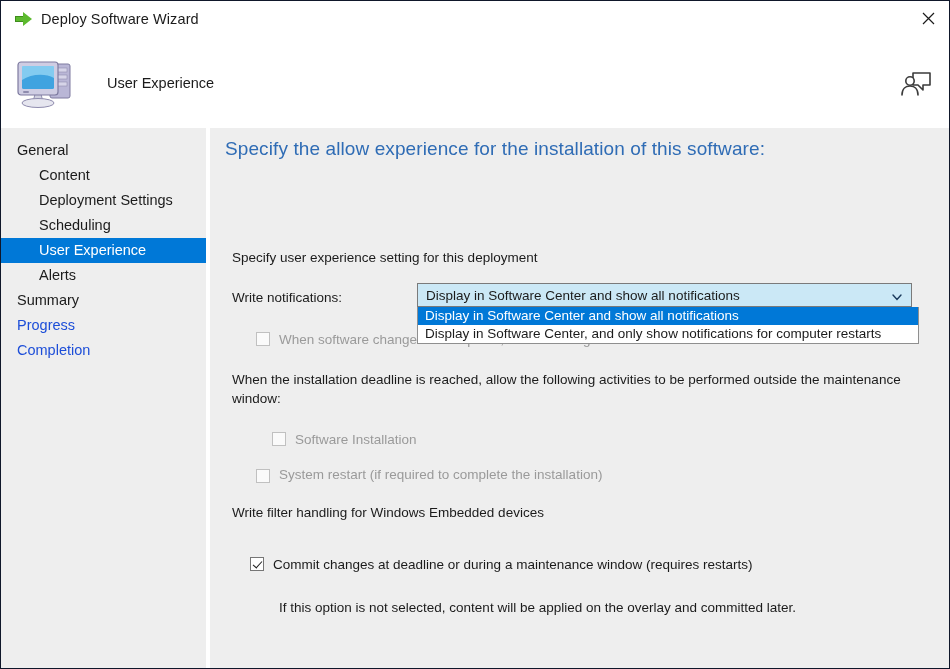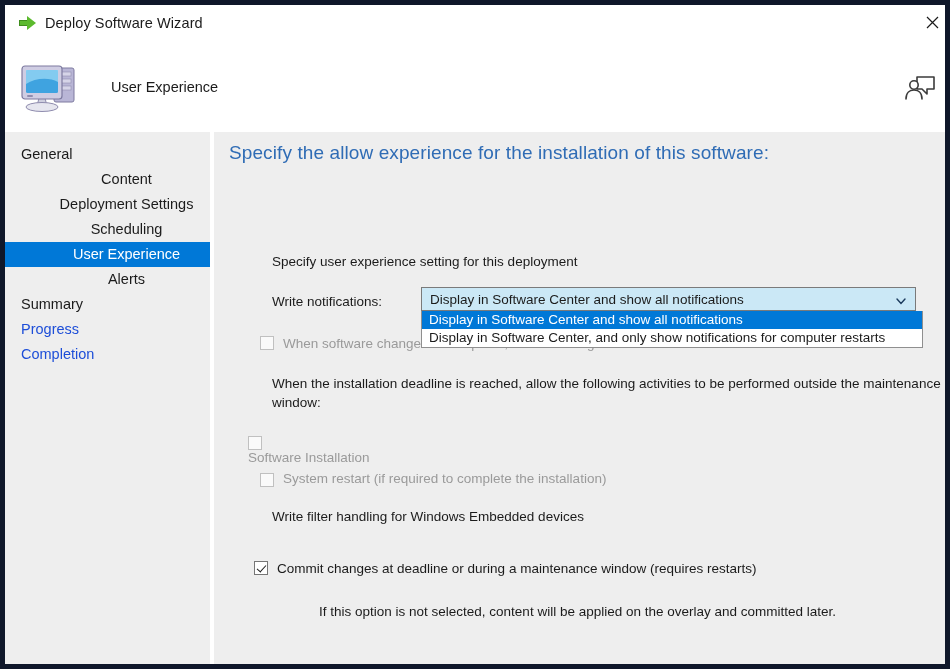--- a/index.html
+++ b/index.html
@@ -7,21 +7,21 @@
     margin: 0; padding: 0;
     width: 950px; height: 669px;
     overflow: hidden;
     font-family: "Liberation Sans", sans-serif;
     background: #ffffff;
   }
   #app {
     position: relative;
     width: 950px; height: 669px;
     background: #eeeeee;
-    border: 5px solid #0f172a;
+    border: 1px solid #0f172a;
     overflow: hidden;
   }
 
   
   #titlebar {
     position: absolute; left: 0; top: 0;
     width: 950px; height: 36px;
     background: #ffffff;
     display: flex; align-items: center;
   }
@@ -94,21 +94,21 @@
   }
   .nav-item {
     height: 25px;
     line-height: 25px;
     font-size: 14.5px;
     color: #1b1b1b;
     white-space: nowrap;
     cursor: pointer;
   }
   .nav-item.lvl0 { padding-left: 16px; }
-  .nav-item.lvl1 { padding-left: 38px; text-align: center; }
+  .nav-item.lvl1 { padding-left: 38px; }
   .nav-item.selected {
     background: #0078d7;
     color: #ffffff;
   }
   .nav-item.disabled { color: #1d4ed8; cursor: default; }
 
   #content {
     position: absolute; left: 209px; top: 0;
     width: 741px; height: 542px;
     background: #eeeeee;
@@ -119,21 +119,20 @@
     color: #2f6cb5;
     letter-spacing: .1px;
     white-space: nowrap;
   }
 
   .body-text {
     position: absolute;
     font-size: 13.5px;
     color: #1b1b1b;
     line-height: 19px;
-    margin-left: 36px;
   }
 
   
   .cbrow {
     position: absolute;
     display: flex; align-items: flex-start;
     font-size: 13.5px; line-height: 18px;
   }
   .cbox {
     flex: none;
@@ -285,21 +284,21 @@
           </span>
         </div>
         <div id="combo-list">
           <div class="combo-option highlighted">Display in Software Center and show all notifications</div>
           <div class="combo-option">Display in Software Center, and only show notifications for computer restarts</div>
         </div>
       </div>
 
       <div class="body-text" style="left:22px; top:242px; width:690px;">When the installation deadline is reached, allow the following activities to be performed outside the maintenance window:</div>
 
-      <div class="cbrow" style="left:34px; top:303px;flex-direction:column;">
+      <div class="cbrow" style="left:62px; top:303px;">
         <span class="cbox disabled"></span>
         <span class="cblabel dim">Software Installation</span>
       </div>
 
       <div class="cbrow" style="left:46px; top:338px;align-items:center;">
         <span class="cbox disabled"></span>
         <span class="cblabel dim">System restart  (if required to complete the installation)</span>
       </div>
 
       <div class="body-text" style="left:22px; top:375px;">Write filter handling for Windows Embedded devices</div>

